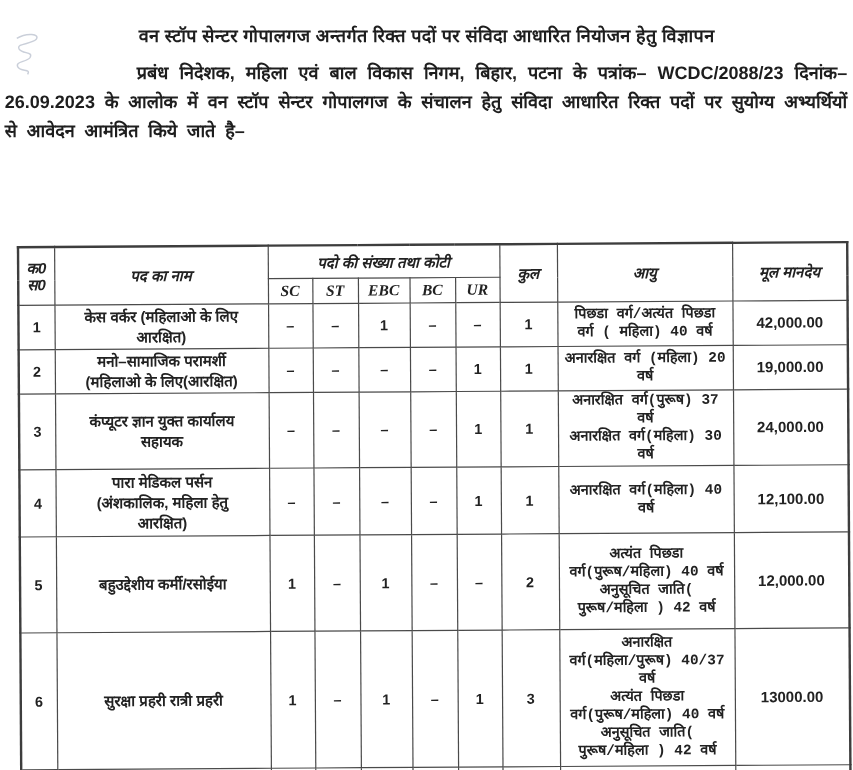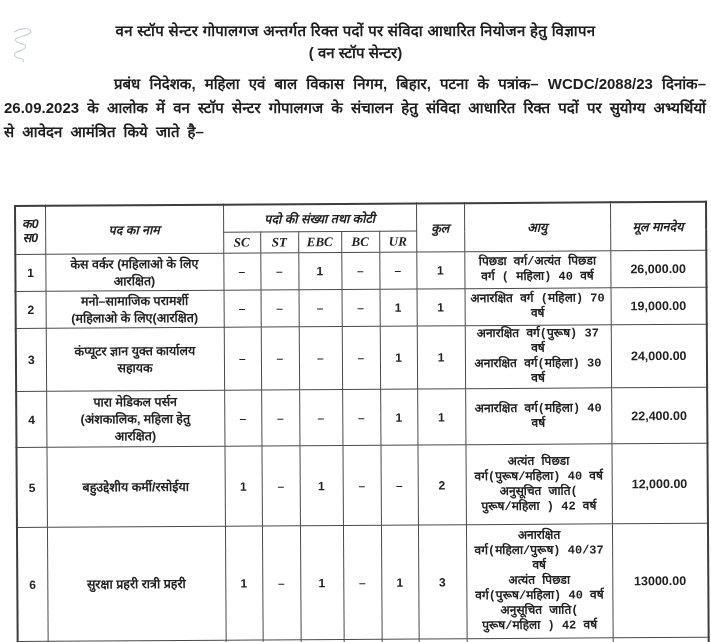--- a/index.html
+++ b/index.html
@@ -109,21 +109,20 @@
 <body>
 
 <div class="page">
 
   <svg class="pencil-mark" width="44" height="50" viewBox="0 0 44 50">
     <path d="M10 8 C 18 3, 30 4, 26 9 C 22 13, 9 12, 12 17 C 15 21, 24 19, 21 24 C 18 28, 8 27, 11 32 C 14 36, 22 33, 19 38" fill="none" stroke="#aeb6c6" stroke-width="1.2"></path>
   </svg>
 
   <div class="header-block">
     <div class="title-main">वन स्टॉप सेन्टर गोपालगज अन्तर्गत रिक्त पदों पर संविदा आधारित नियोजन हेतु विज्ञापन</div>
-    <div class="title-sub">( वन स्टॉप सेन्टर)</div>
   </div>
 
   <div class="intro">प्रबंध निदेशक, महिला एवं बाल विकास निगम, बिहार, पटना के पत्रांक– WCDC/2088/23 दिनांक–26.09.2023 के आलोक में वन स्टॉप सेन्टर गोपालगज के संचालन हेतु संविदा आधारित रिक्त पदों पर सुयोग्य अभ्यर्थियों से आवेदन आमंत्रित किये जाते है–</div>
 
   <div class="table-wrap">
     <table class="ad-table">
       <colgroup>
         <col class="col-sn">
           <col class="col-post">
           <col class="col-sc">
@@ -158,33 +157,33 @@
           <td class="pre">केस वर्कर (महिलाओ के लिए
 आरक्षित)</td>
           <td class="num-cell">–</td>
           <td class="num-cell">–</td>
           <td class="num-cell">1</td>
           <td class="num-cell">–</td>
           <td class="num-cell">–</td>
           <td class="num-cell">1</td>
           <td class="age-cell">पिछडा वर्ग/अत्यंत पिछडा
 वर्ग ( महिला) 40 वर्ष</td>
-          <td class="pay-cell">26,000.00</td>
+          <td class="pay-cell">42,000.00</td>
         </tr>
         <tr class="r2">
           <td class="num-cell">2</td>
           <td class="pre">मनो–सामाजिक परामर्शी
 (महिलाओ के लिए(आरक्षित)</td>
           <td class="num-cell">–</td>
           <td class="num-cell">–</td>
           <td class="num-cell">–</td>
           <td class="num-cell">–</td>
           <td class="num-cell">1</td>
           <td class="num-cell">1</td>
-          <td class="age-cell">अनारक्षित वर्ग (महिला) 70
+          <td class="age-cell">अनारक्षित वर्ग (महिला) 20
 वर्ष</td>
           <td class="pay-cell">19,000.00</td>
         </tr>
         <tr class="r3">
           <td class="num-cell">3</td>
           <td class="pre">कंप्यूटर ज्ञान युक्त कार्यालय
 सहायक</td>
           <td class="num-cell">–</td>
           <td class="num-cell">–</td>
           <td class="num-cell">–</td>
@@ -202,21 +201,21 @@
 (अंशकालिक, महिला हेतु
 आरक्षित)</td>
           <td class="num-cell">–</td>
           <td class="num-cell">–</td>
           <td class="num-cell">–</td>
           <td class="num-cell">–</td>
           <td class="num-cell">1</td>
           <td class="num-cell">1</td>
           <td class="age-cell">अनारक्षित वर्ग(महिला) 40
 वर्ष</td>
-          <td class="pay-cell">22,400.00</td>
+          <td class="pay-cell">12,100.00</td>
         </tr>
         <tr class="r5">
           <td class="num-cell">5</td>
           <td class="pre">बहुउद्देशीय कर्मी/रसोईया</td>
           <td class="num-cell">1</td>
           <td class="num-cell">–</td>
           <td class="num-cell">1</td>
           <td class="num-cell">–</td>
           <td class="num-cell">–</td>
           <td class="num-cell">2</td>

